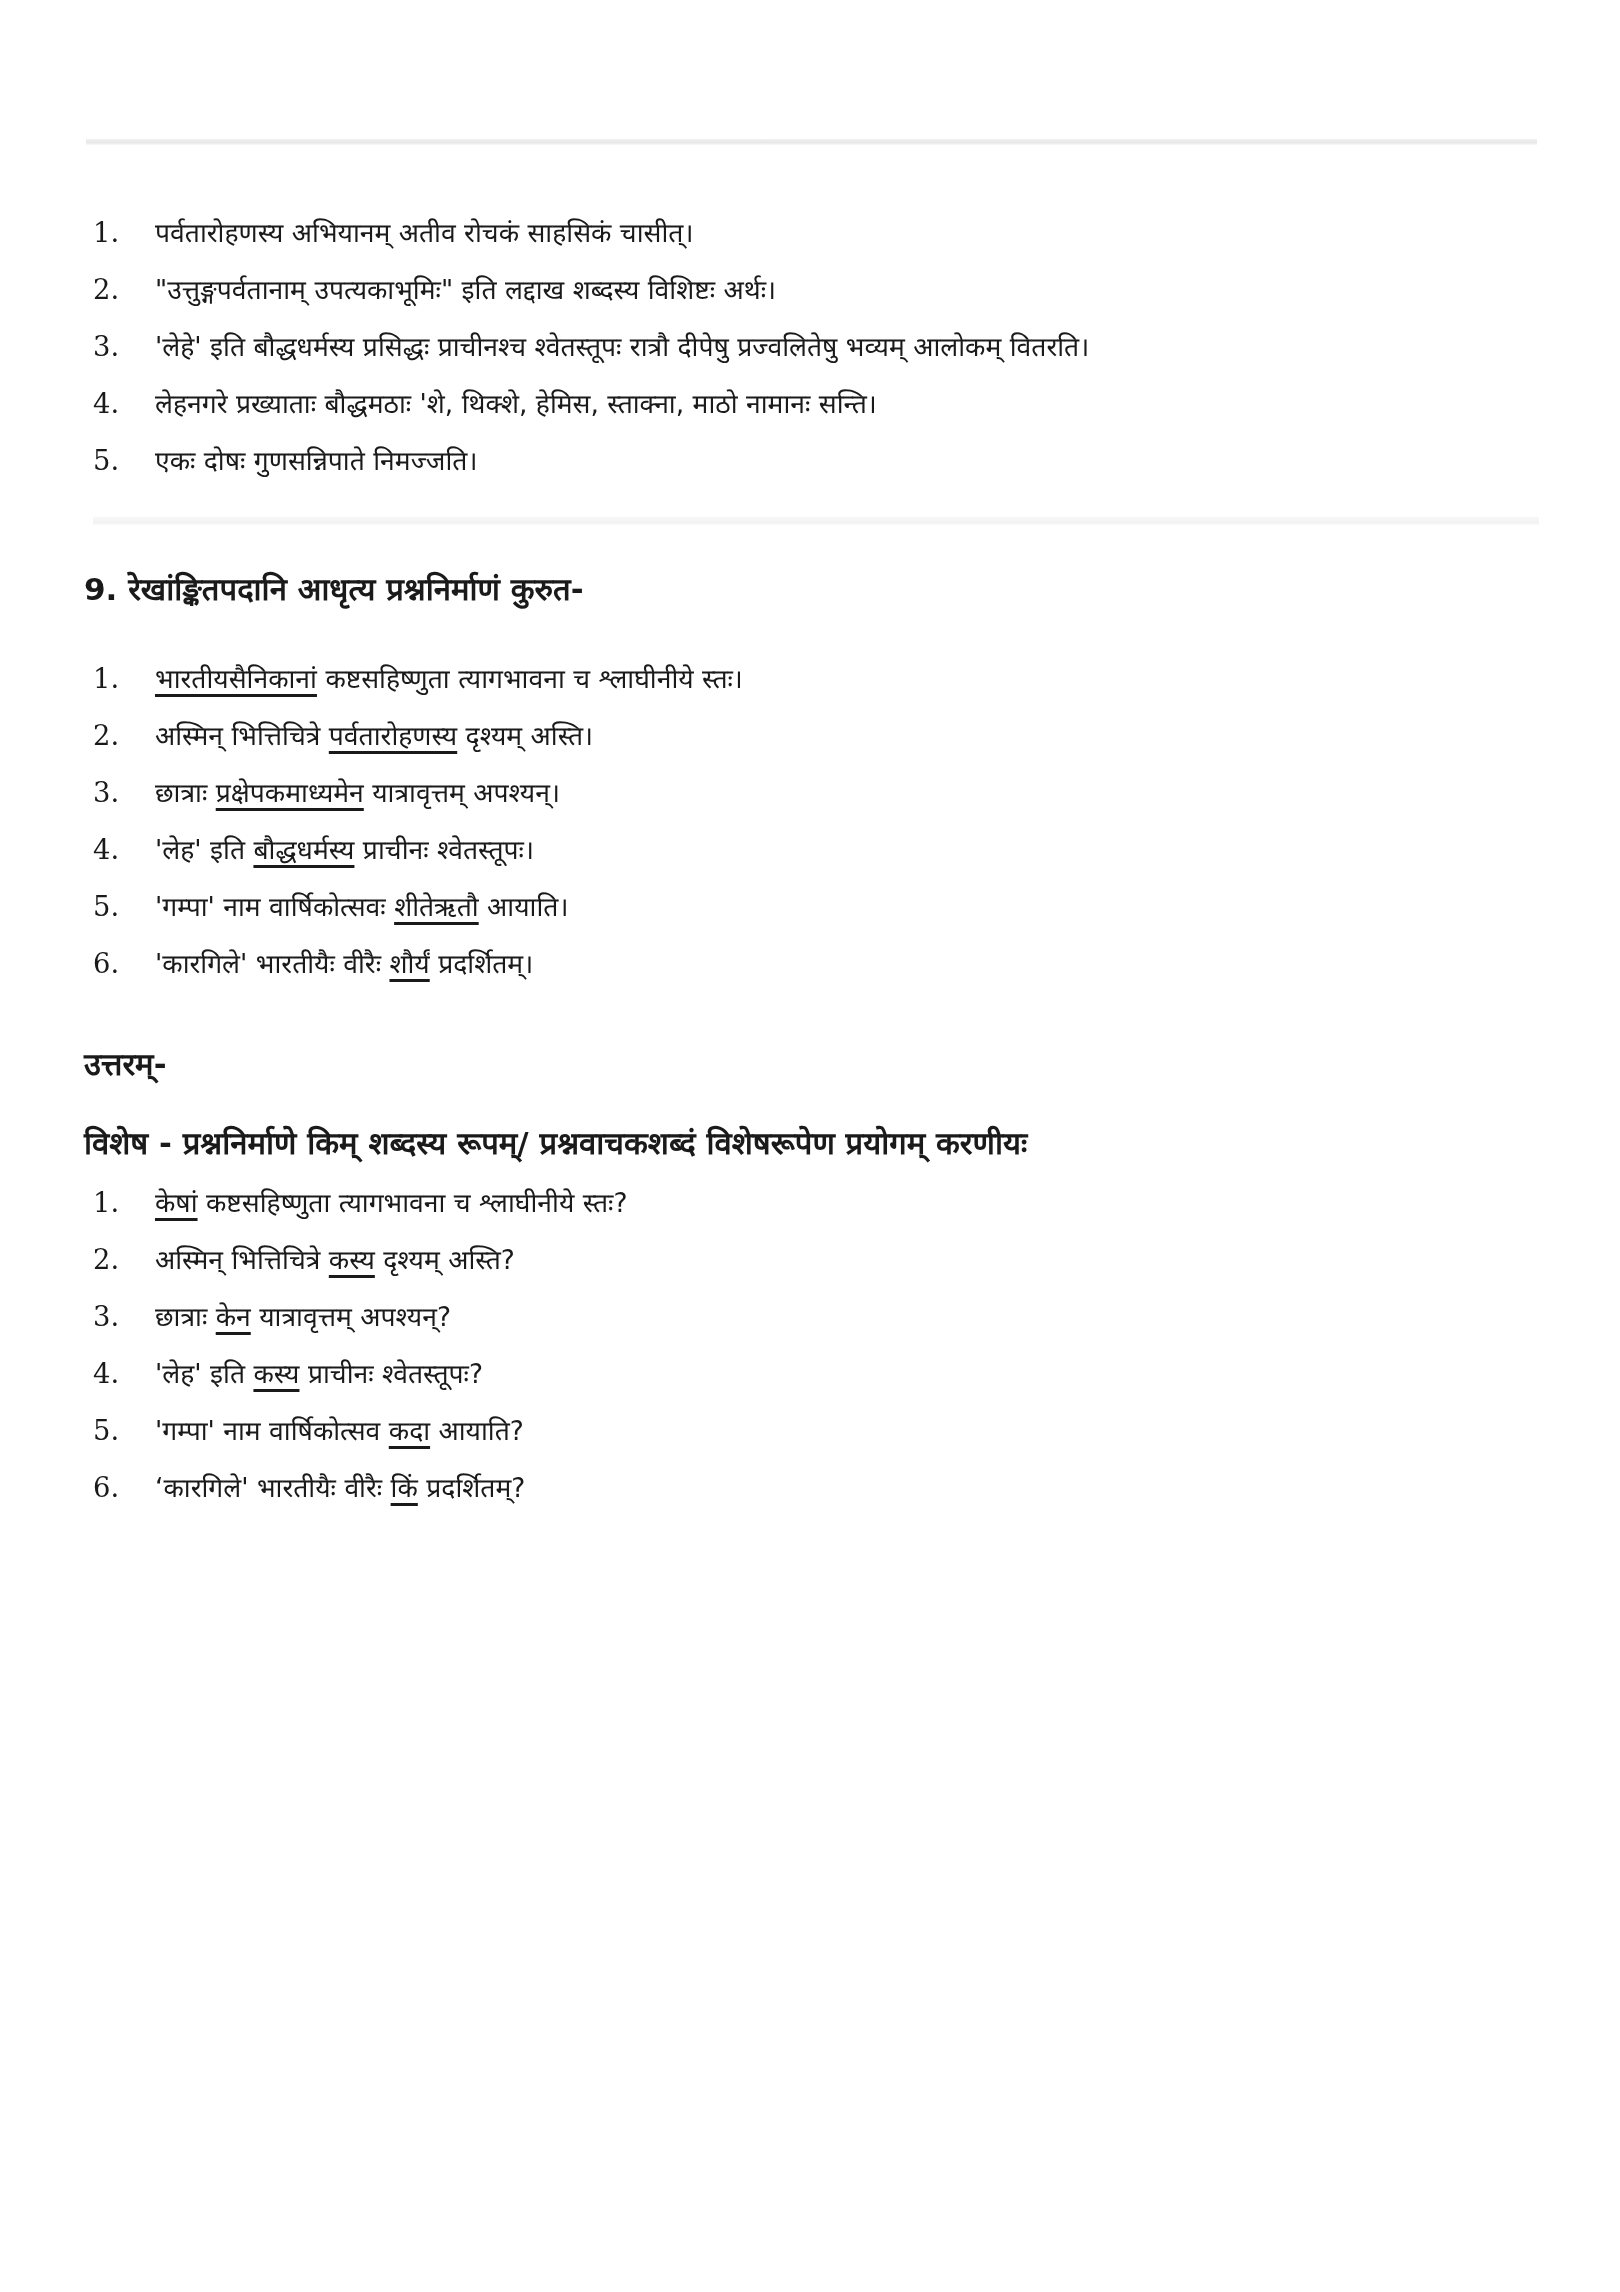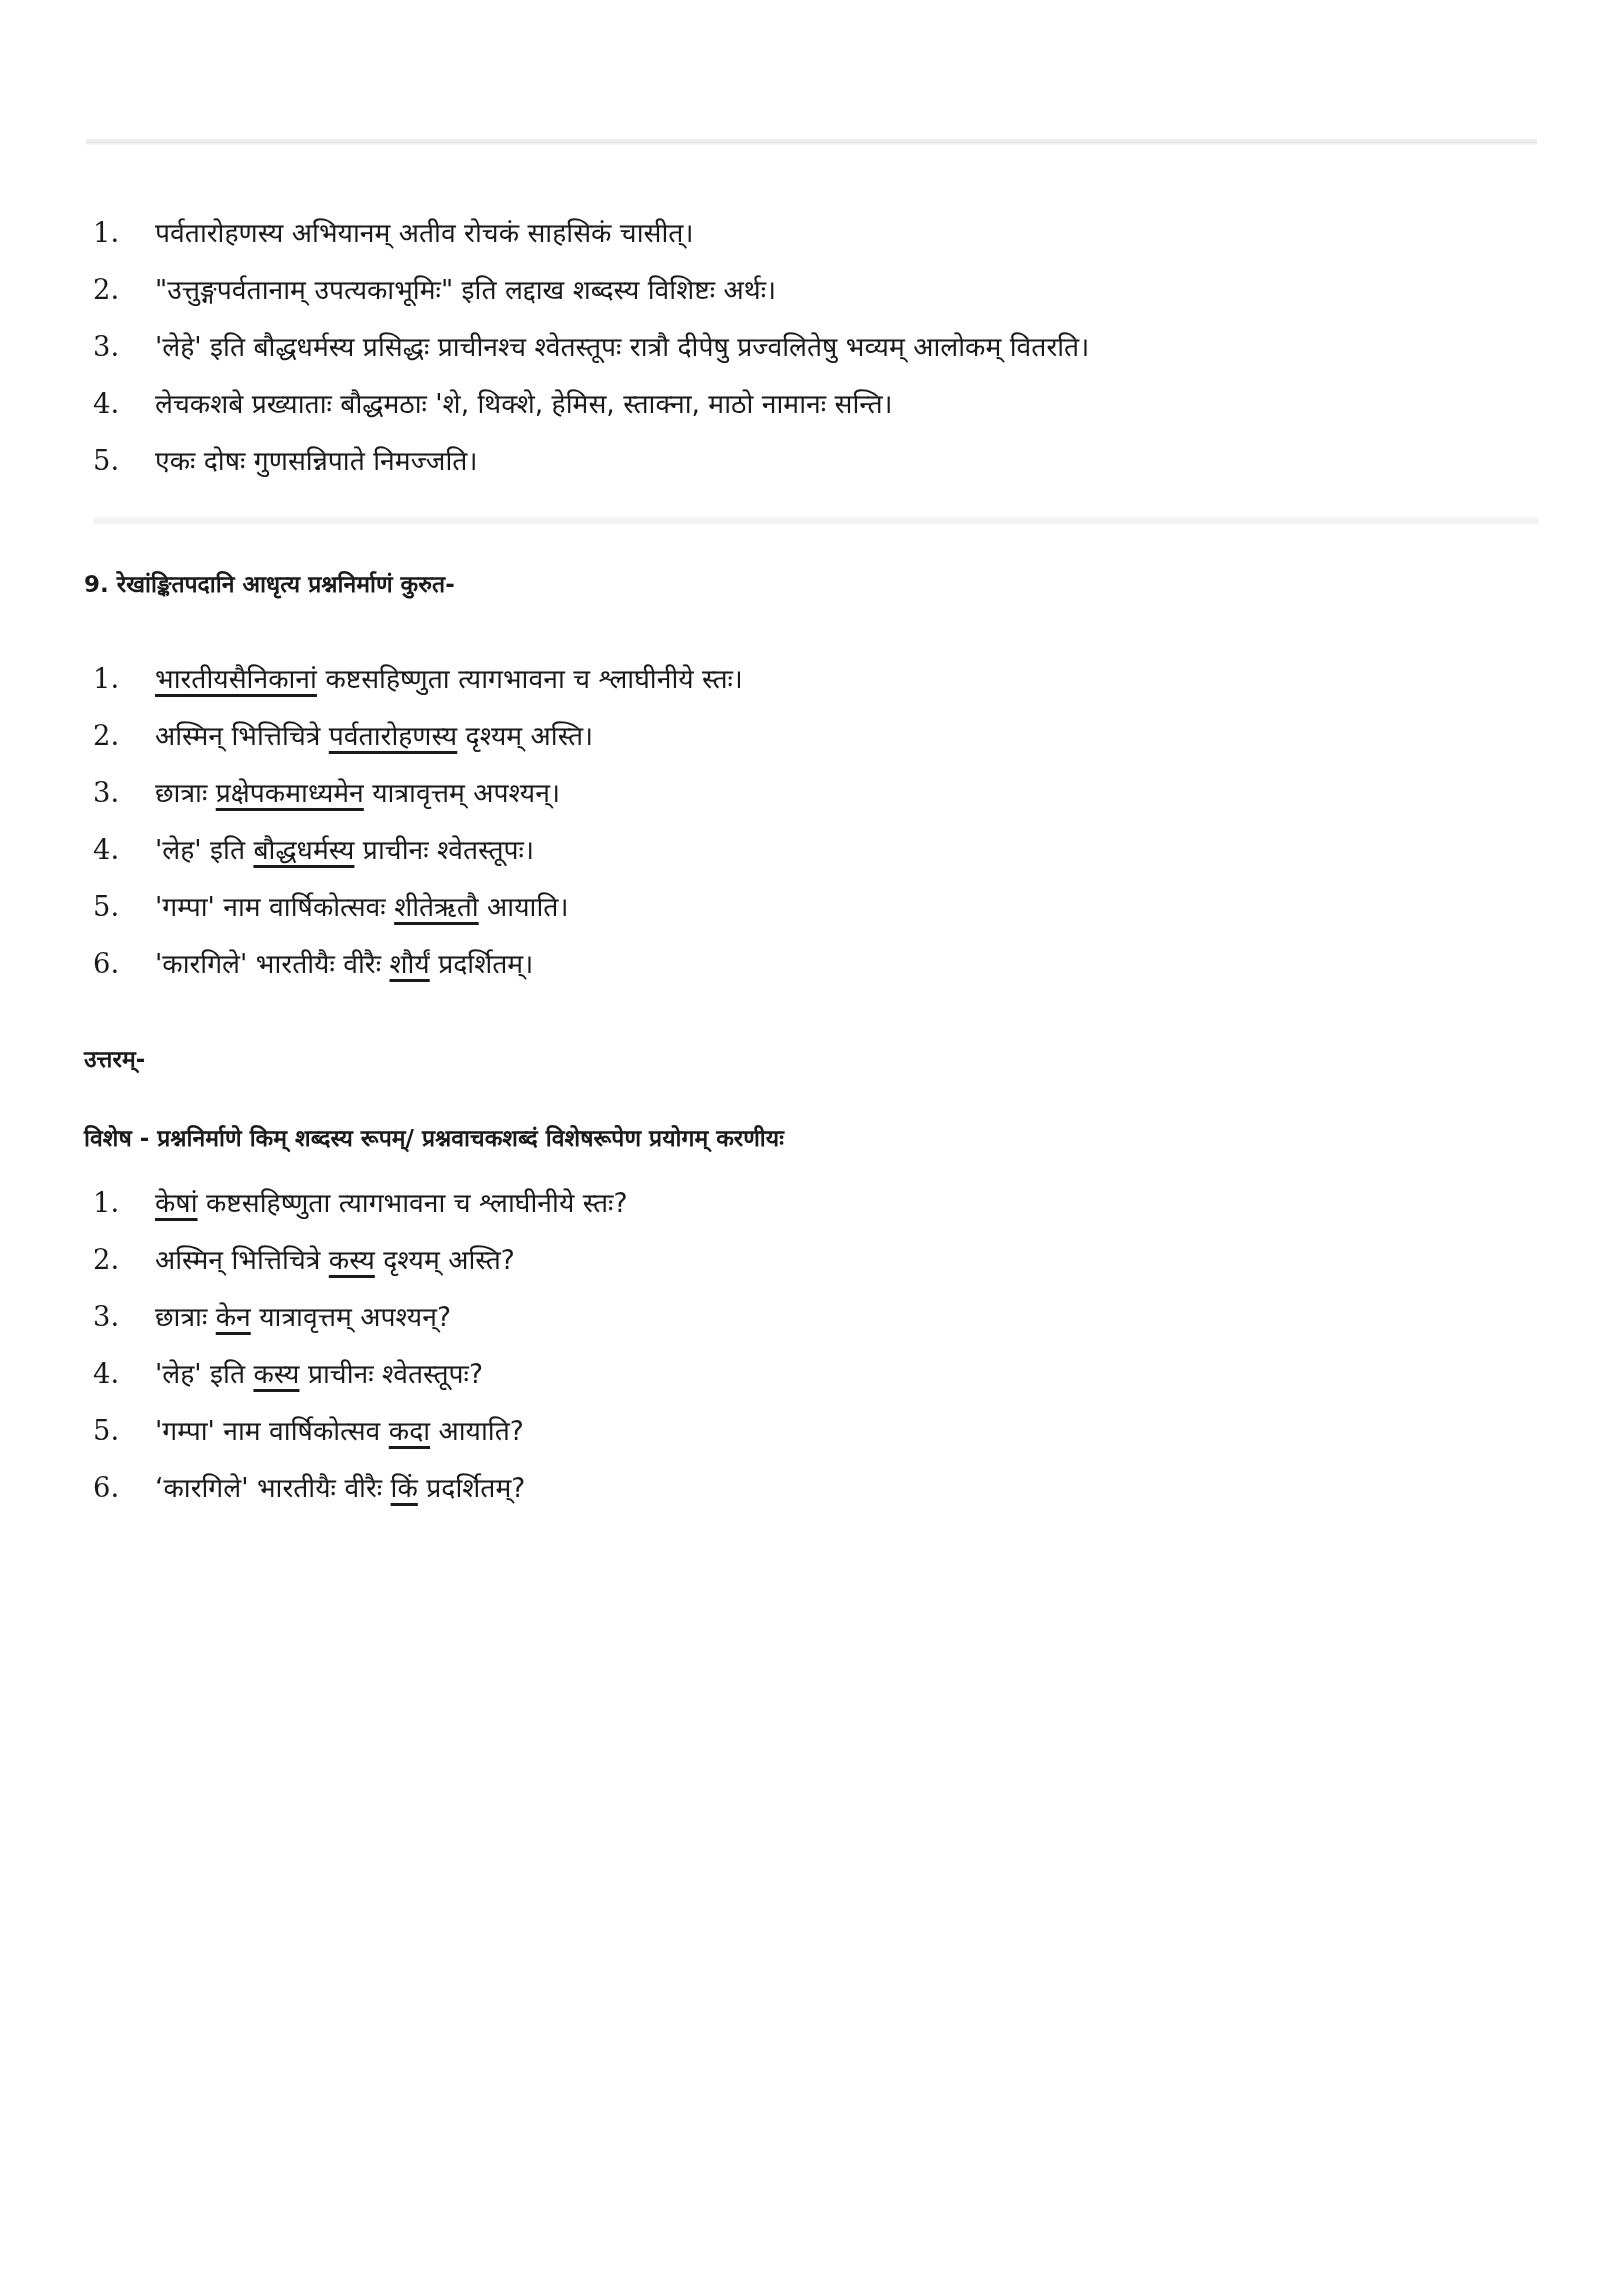--- a/index.html
+++ b/index.html
@@ -53,21 +53,21 @@
     text-decoration-thickness: 2.9px;
     text-underline-offset: 5.9px;
   }
   #list-facts { top: 204px; }
   #list-questions { top: 650px; }
   #list-answers { top: 1174px; }
 
   .heading {
     position: absolute;
     left: 84px;
-    font-size: 23px;
+    font-size: 31px;
     font-weight: bold;
     white-space: nowrap;
   }
   #q9-heading { top: 567px; }
   #answer-label { top: 1042px; }
   #note-line { top: 1121px; }
 </style>
 </head>
 <body>
 
@@ -81,21 +81,21 @@
   <li>
       <span class="num">2.</span>
       <span class="txt">"उत्तुङ्गपर्वतानाम् उपत्यकाभूमिः" इति लद्दाख शब्दस्य विशिष्टः अर्थः।</span>
     </li>
   <li>
       <span class="num">3.</span>
       <span class="txt">'लेहे' इति बौद्धधर्मस्य प्रसिद्धः प्राचीनश्च श्वेतस्तूपः रात्रौ दीपेषु प्रज्वलितेषु भव्यम् आलोकम् वितरति।</span>
     </li>
   <li>
       <span class="num">4.</span>
-      <span class="txt">लेचकशबे प्रख्याताः बौद्धमठाः 'शे, थिक्शे, हेमिस, स्ताक्ना, माठो नामानः सन्ति।</span>
+      <span class="txt">लेहनगरे प्रख्याताः बौद्धमठाः 'शे, थिक्शे, हेमिस, स्ताक्ना, माठो नामानः सन्ति।</span>
     </li>
   <li>
       <span class="num">5.</span>
       <span class="txt">एकः दोषः गुणसन्निपाते निमज्जति।</span>
     </li>
 </ol>
 
 <div id="sep-mid" class="separator"></div>
 
 <div id="q9-heading" class="heading">9. रेखांङ्कितपदानि आधृत्य प्रश्ननिर्माणं कुरुत-</div>

